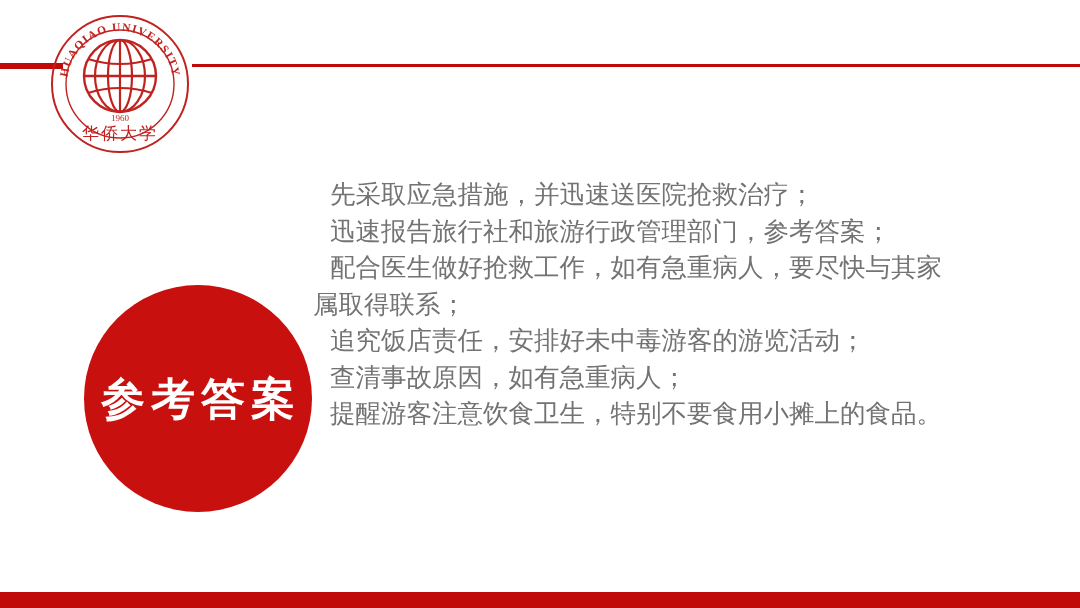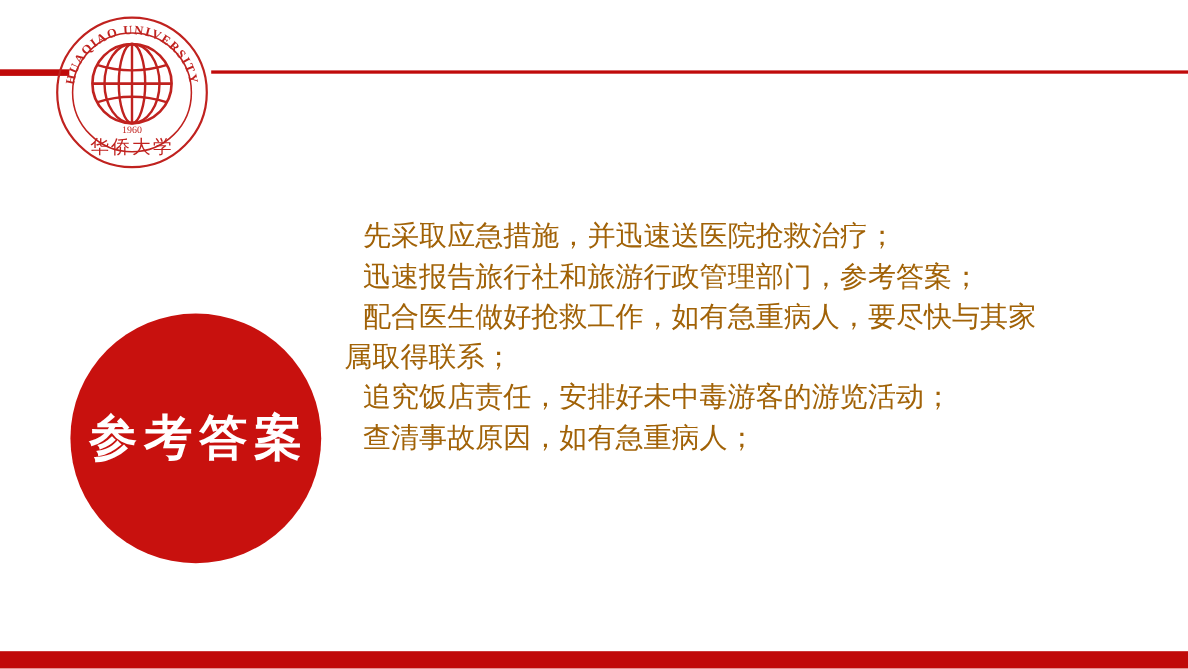--- a/index.html
+++ b/index.html
@@ -51,21 +51,21 @@
     left: 49px;
     top: 13px;
     width: 142px;
     height: 142px;
   }
   .seal svg { display: block; width: 142px; height: 142px; }
 
   
   .badge {
     position: absolute;
-    left: 64px;
+    left: 84px;
     top: 285px;
     width: 228px;
     height: 227px;
     border-radius: 50%;
     background: #c8110e;
     display: flex;
     align-items: center;
     justify-content: center;
   }
   .badge-label {
@@ -76,23 +76,23 @@
     text-indent: 6px;
     line-height: 1;
     white-space: nowrap;
     font-family: "DejaVu Sans", "Liberation Sans", sans-serif;
   }
 
   
   .answer-block {
     position: absolute;
     left: 313px;
-    top: 197px;
+    top: 176px;
     width: 645px;
-    color: #a16207;
+    color: #737373;
     font-size: 25.5px;
     line-height: 36.5px;
     font-family: "DejaVu Sans", "Liberation Sans", sans-serif;
     text-indent: 17px;
     letter-spacing: 0px;
     word-break: break-all;
   }
   .answer-line {
     display: block;
   }
@@ -139,17 +139,18 @@
   <div class="badge">
     <span class="badge-label">参考答案</span>
   </div>
 
   <div class="answer-block">
     <span class="answer-line">先采取应急措施，并迅速送医院抢救治疗；</span>
     <span class="answer-line">迅速报告旅行社和旅游行政管理部门，参考答案；</span>
     <span class="answer-line">配合医生做好抢救工作，如有急重病人，要尽快与其家属取得联系；</span>
     <span class="answer-line">追究饭店责任，安排好未中毒游客的游览活动；</span>
     <span class="answer-line">查清事故原因，如有急重病人；</span>
+    <span class="answer-line">提醒游客注意饮食卫生，特别不要食用小摊上的食品。</span>
   </div>
 
   <div class="footer-bar"></div>
 
 </div>
 
 </body></html>

